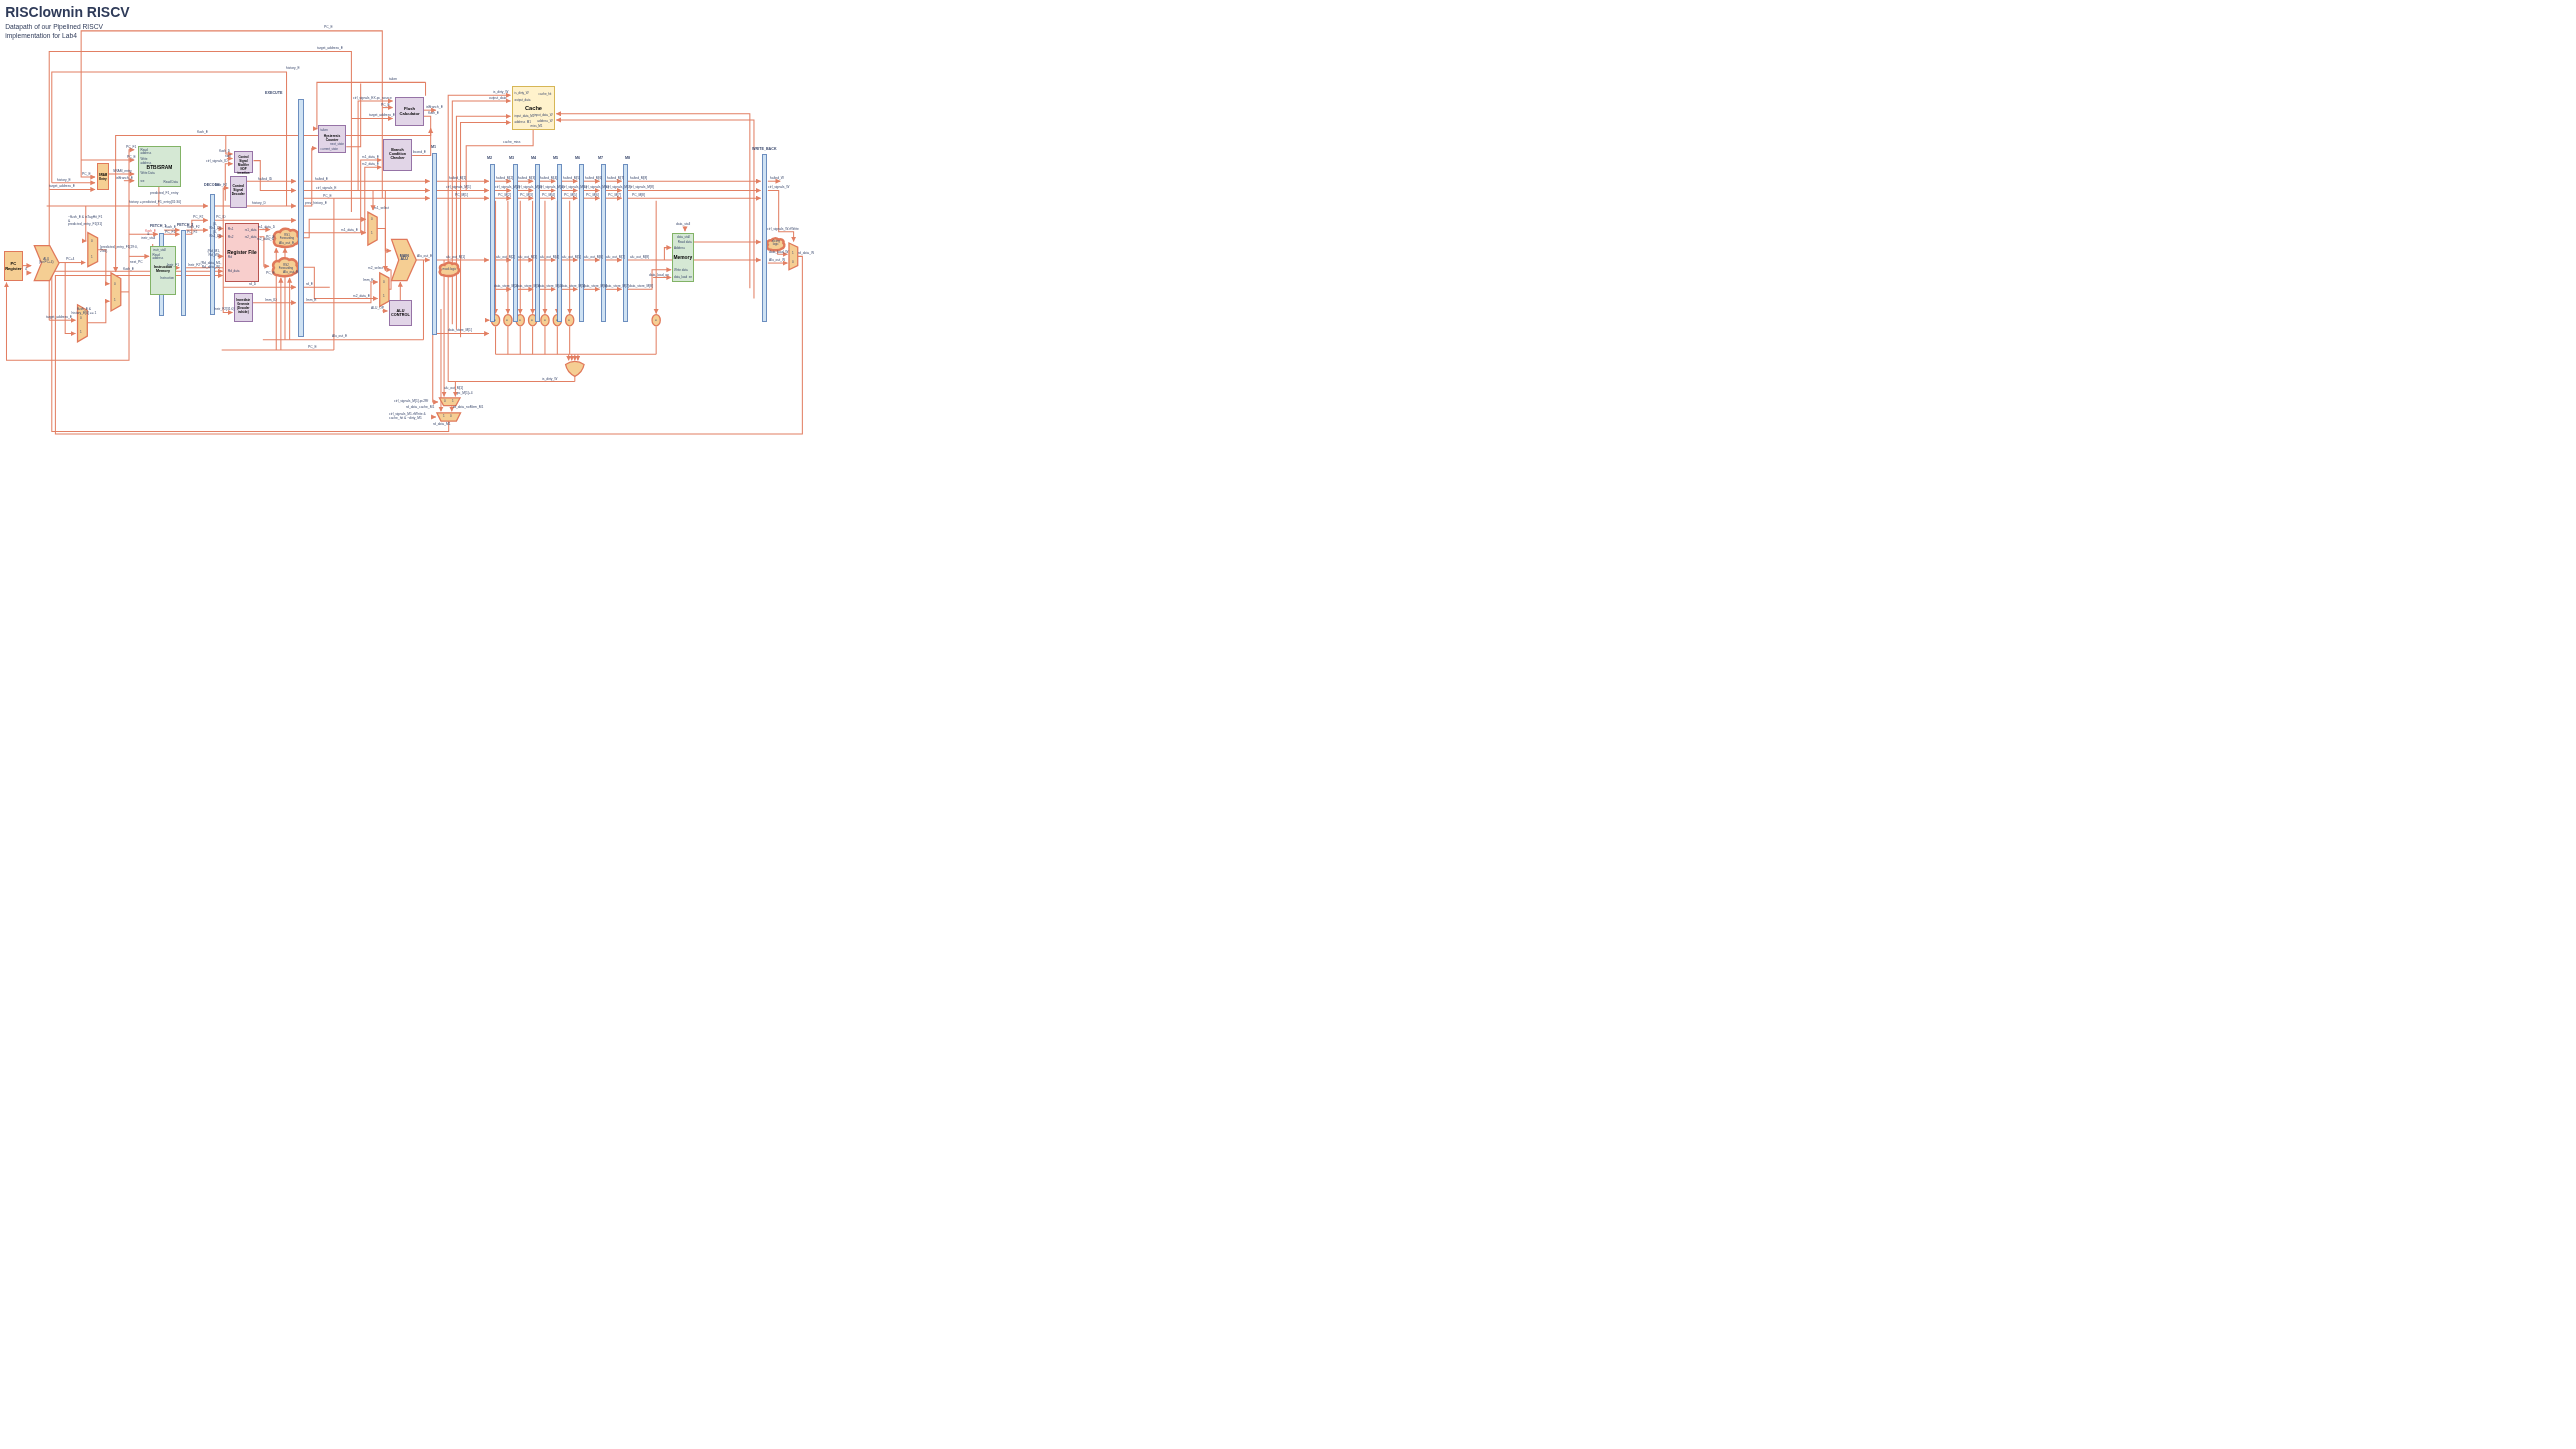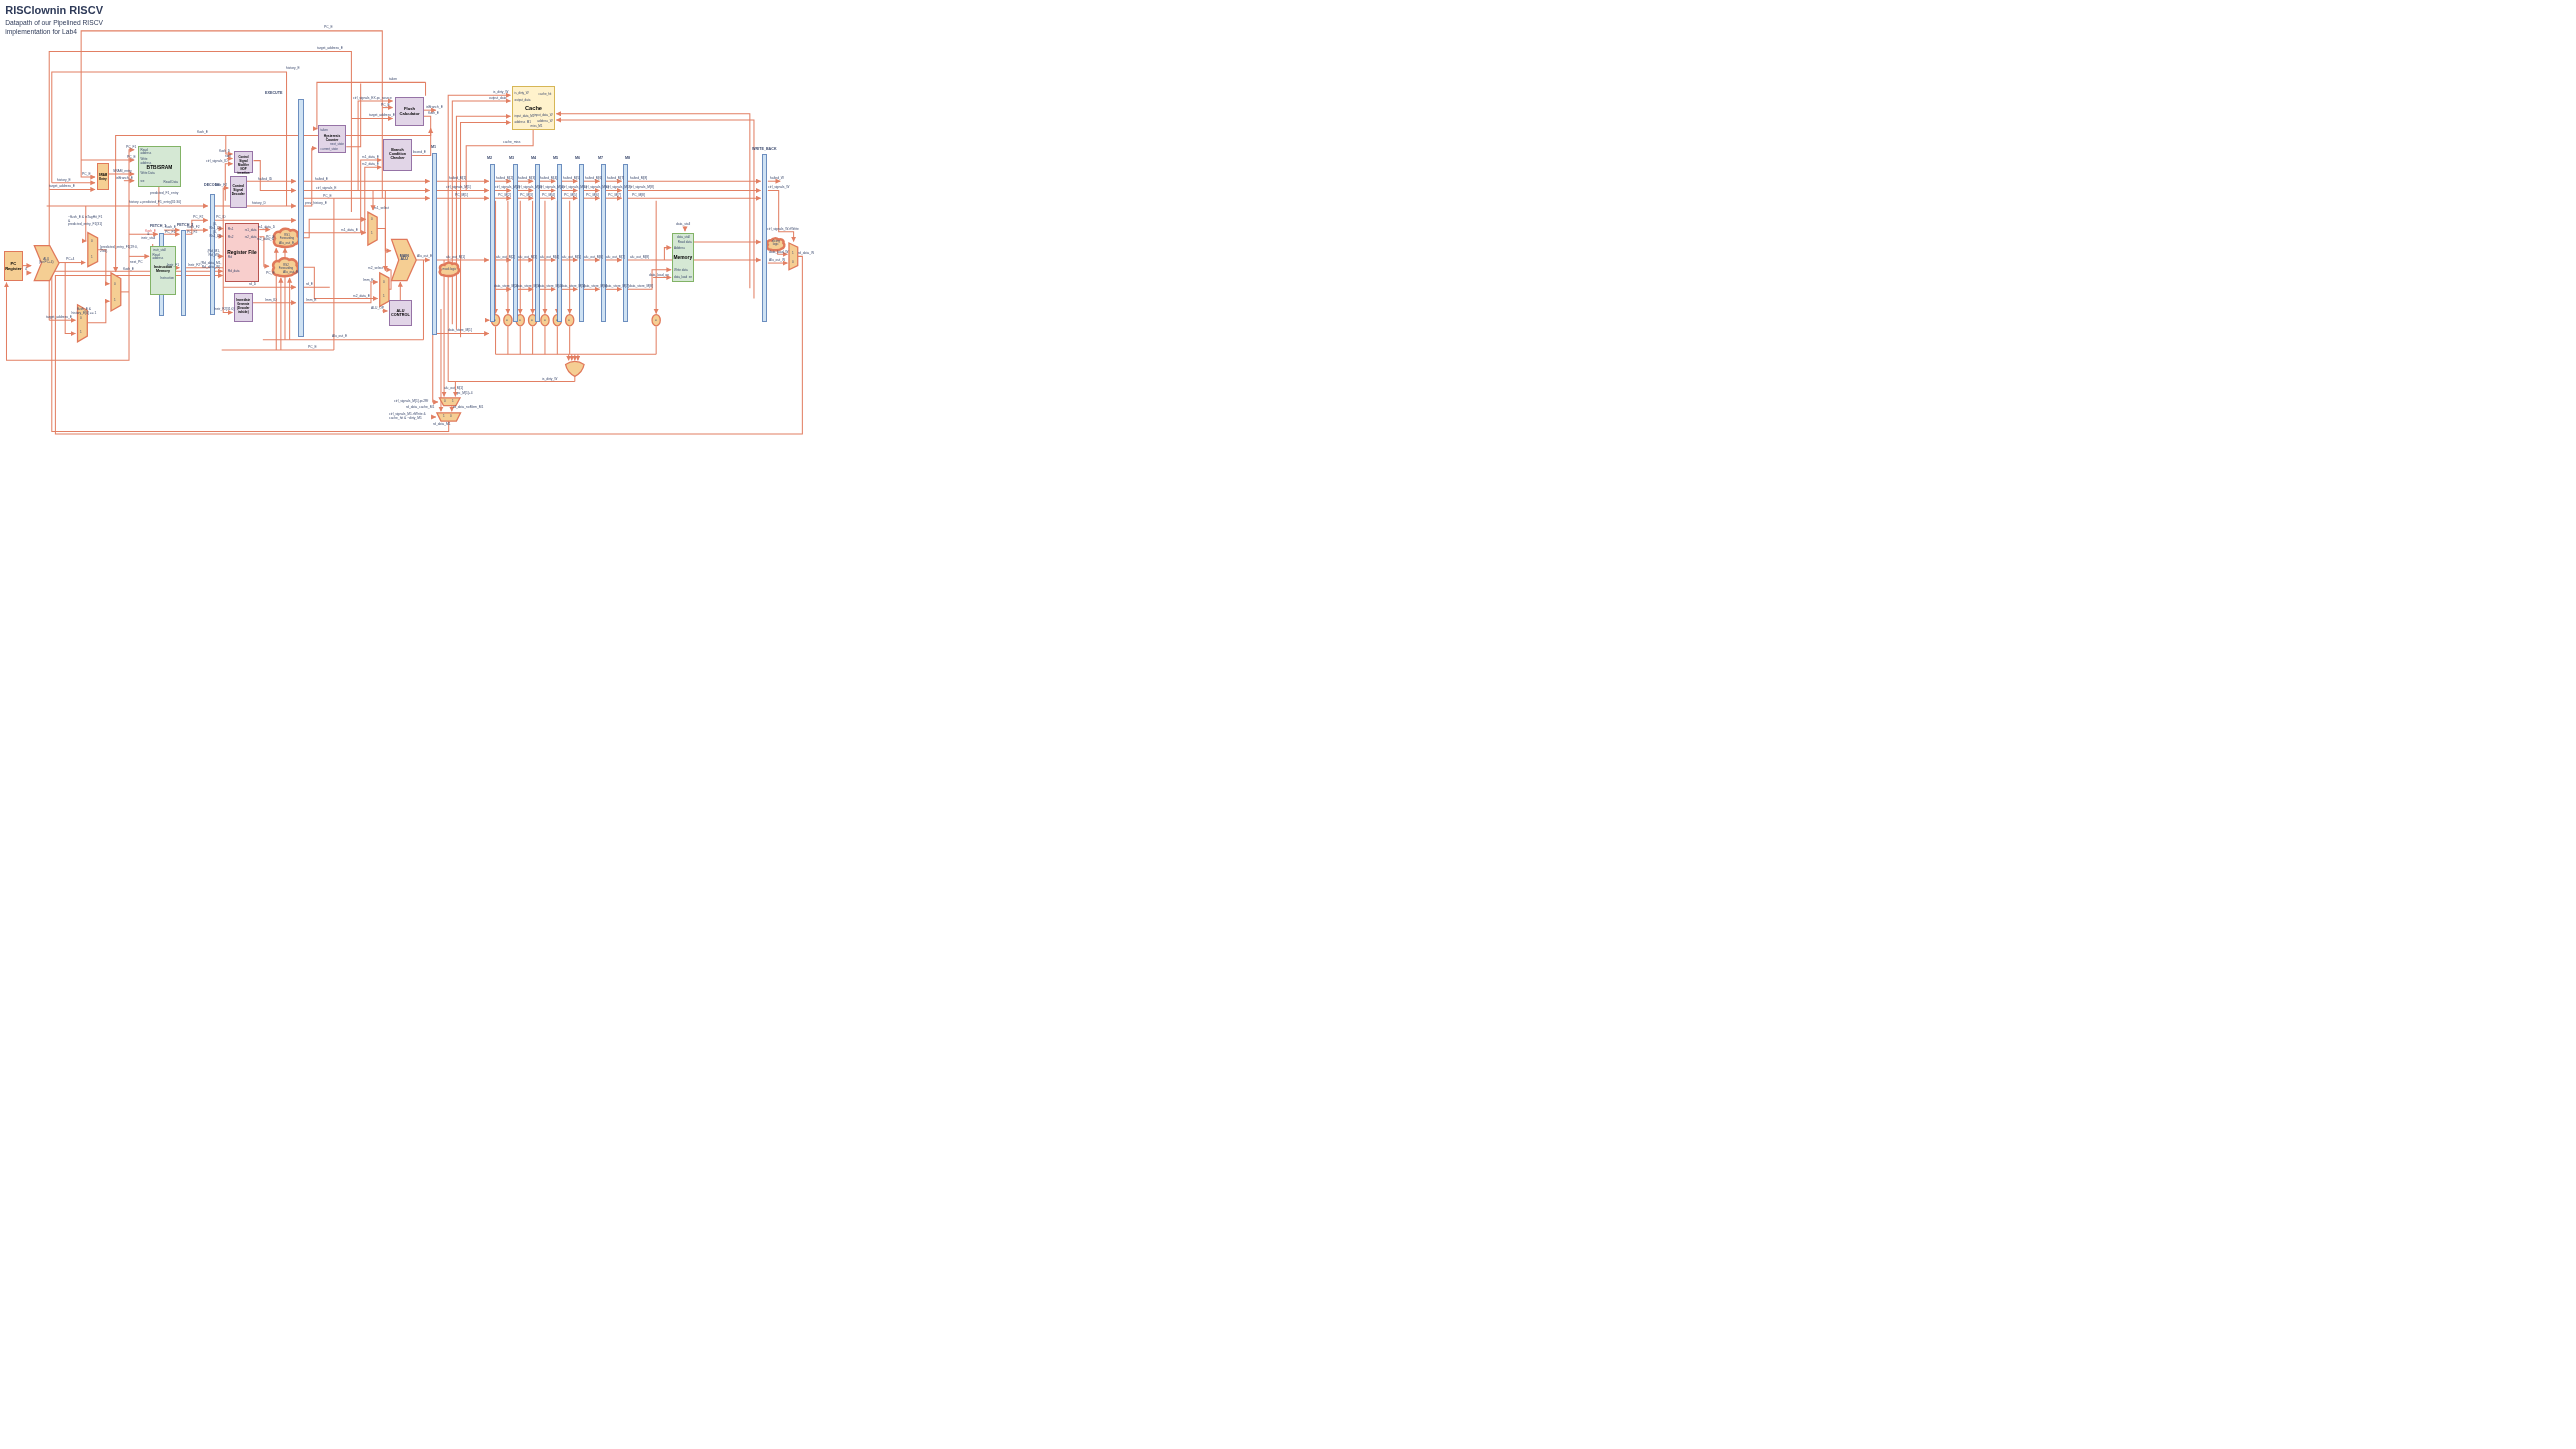--- a/index.html
+++ b/index.html
@@ -16,21 +16,21 @@
   .bar{position:absolute;background:#CFE2F3;border:0.8px solid #6C8EBF;box-sizing:border-box;z-index:2;}
   .green{background:#D5E8D4;border-color:#82B366;}
   .purple{background:#E1D5E7;border-color:#9673A6;}
   .pink{background:#F8CECC;border-color:#B85450;}
   .yellow{background:#FFF2CC;border-color:#D6B656;}
   .orange{background:#F5CE93;border-color:#E0795B;}
   .muxlab{position:absolute;font-size:3.1px;color:#3C4A6E;z-index:6;}
   .cloudlab{position:absolute;font-size:2.9px;line-height:3.1px;color:#3C4A6E;text-align:center;white-space:pre-line;z-index:6;}
   .cmp{position:absolute;font-size:3.1px;color:#3C4A6E;z-index:6;}
   .title{position:absolute;left:5.2px;top:4.1px;z-index:5;}
-  .title h1{margin:0;font-size:11px;color:#2F3B59;}
+  .title h1{margin:0;font-size:14px;color:#2F3B59;}
   .title p{margin:3.1px 0 0 0;font-size:6.7px;line-height:8.8px;color:#2F3B59;white-space:pre-line;}
 </style>
 </head>
 <body>
 
 <div class="canvas">
 
 <svg class="wires" viewBox="0 0 1580 845">
   <defs>
     <marker id="ah" markerWidth="7" markerHeight="7" refX="4.6" refY="2.5" orient="auto">

